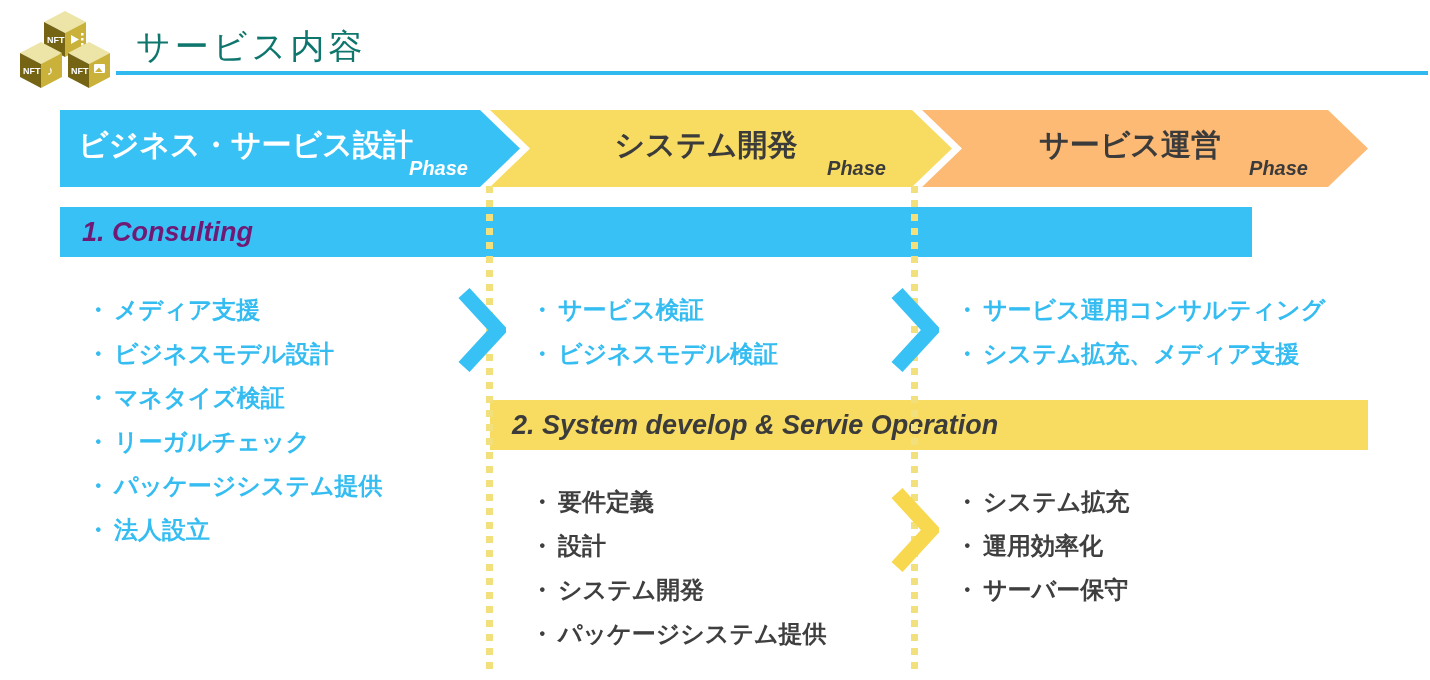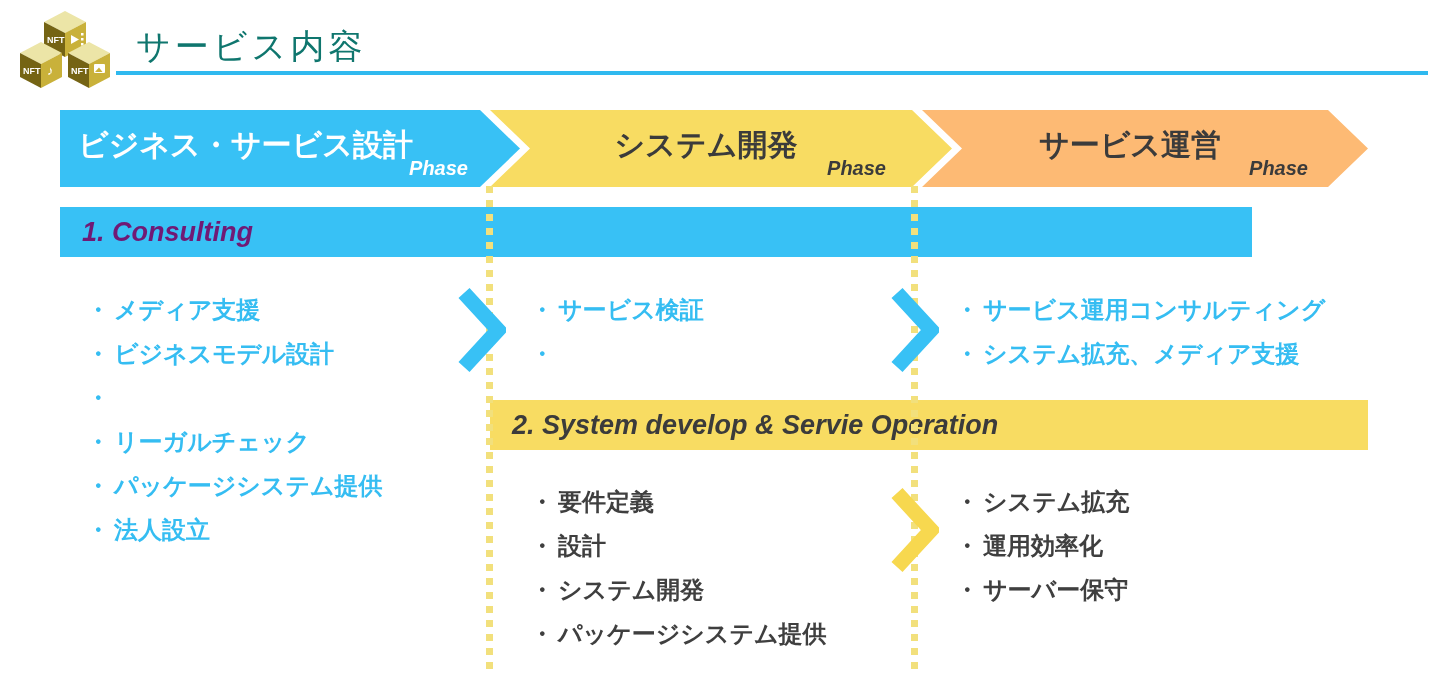--- a/index.html
+++ b/index.html
@@ -135,20 +135,21 @@
   <div class="li">
         <span class="bullet">・</span>
         <span>メディア支援</span>
       </div>
       <div class="li">
         <span class="bullet">・</span>
         <span>ビジネスモデル設計</span>
       </div>
       <div class="li">
         <span class="bullet">・</span>
+        <span>マネタイズ検証</span>
       </div>
       <div class="li">
         <span class="bullet">・</span>
         <span>リーガルチェック</span>
       </div>
       <div class="li">
         <span class="bullet">・</span>
         <span>パッケージシステム提供</span>
       </div>
       <div class="li">
@@ -158,20 +159,21 @@
     </div>
 
   <div class="list blue-list l-verify">
 
   <div class="li">
         <span class="bullet">・</span>
         <span>サービス検証</span>
       </div>
       <div class="li">
         <span class="bullet">・</span>
+        <span>ビジネスモデル検証</span>
       </div>
     </div>
 
   <div class="list blue-list l-operate-c">
 
   <div class="li">
         <span class="bullet">・</span>
         <span>サービス運用コンサルティング</span>
       </div>
       <div class="li">

